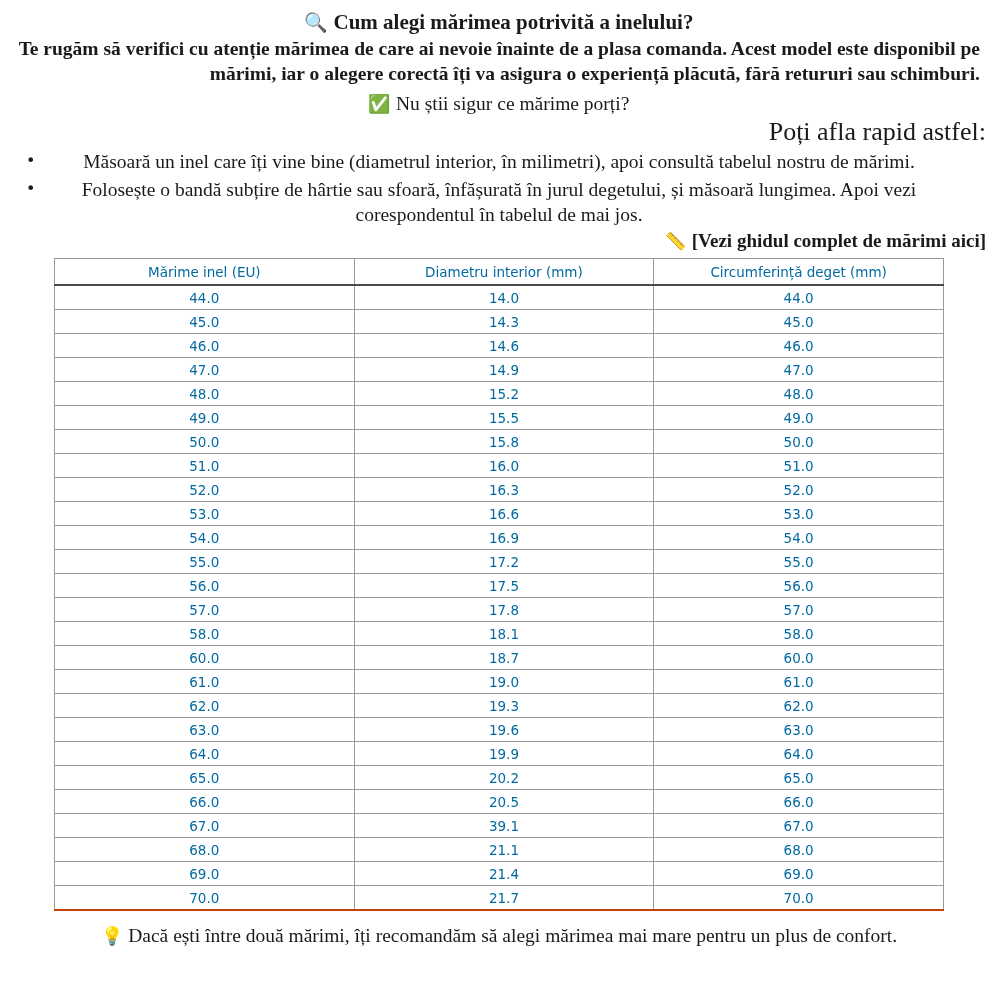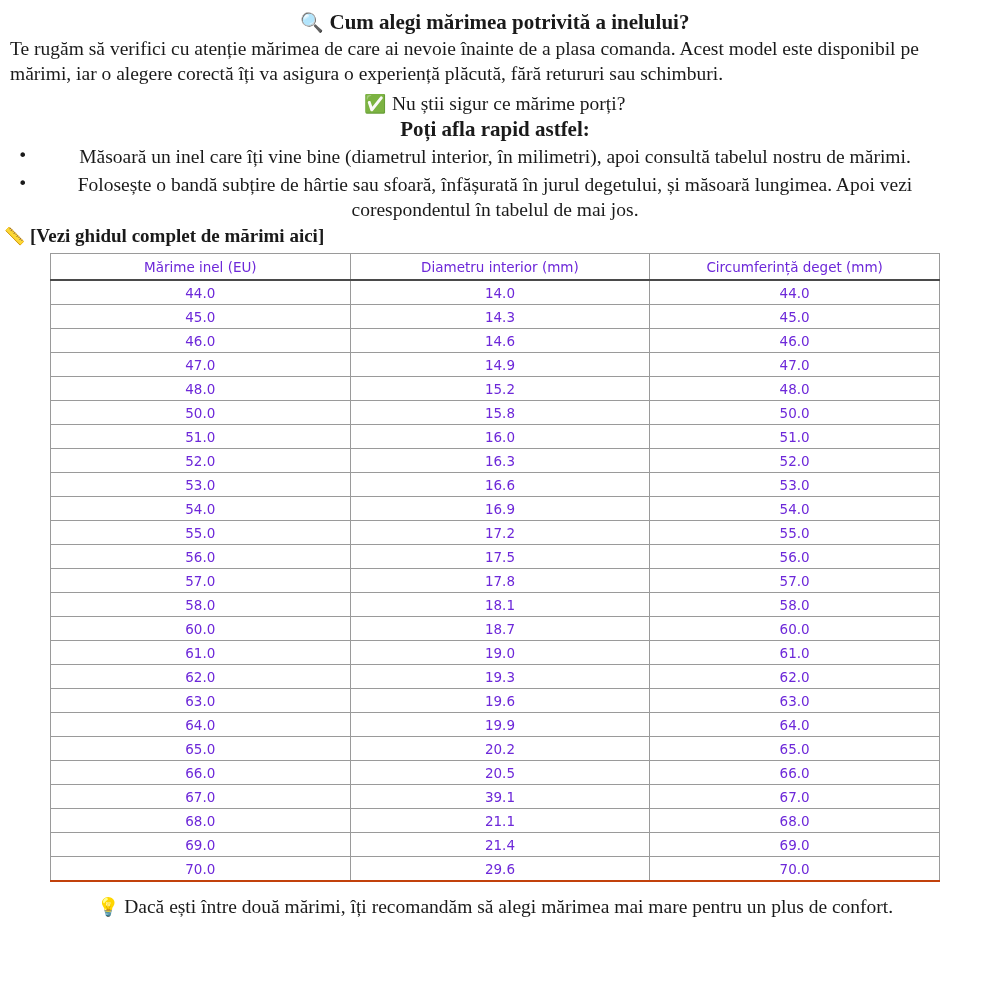--- a/index.html
+++ b/index.html
@@ -10,55 +10,55 @@
     width: 1000px;
     height: 1000px;
     background: #ffffff;
     font-family: "Liberation Serif", serif;
     color: #1a1a1a;
     overflow: hidden;
   }
   .page {
     width: 1000px;
     box-sizing: border-box;
-    padding: 6px 14px 0 4px;
+    padding: 6px 14px 0 12px;
   }
   .title {
     text-align: center;
     font-size: 21px;
     font-weight: bold;
     margin: 4px 0 2px 0;
     line-height: 1.2;
   }
   .title .emoji {
     font-family: "DejaVu Sans", sans-serif;
     font-weight: normal;
     font-size: 19px;
   }
   .para {
-    text-align: left;
+    text-align: right;
     font-size: 19.5px;
     line-height: 1.28;
     margin: 2px 6px;
+    font-weight: bold;
   }
   .subhead {
     text-align: center;
     font-size: 19.5px;
     line-height: 1.3;
     margin: 4px 0 0 0;
   }
   .subhead .emoji {
     font-family: "DejaVu Sans", sans-serif;
     font-size: 18px;
   }
   .lead {
-    text-align: center;
-    font-size: 21px;
+    text-align: right;
+    font-size: 26px;
     margin: 1px 0 2px 0;
-    font-weight: bold;
   }
   ul.bullets {
     margin: 0;
     padding: 0;
     list-style: none;
   }
   ul.bullets li {
     position: relative;
     text-align: center;
     font-size: 19.5px;
@@ -68,37 +68,37 @@
   }
   ul.bullets li .dot {
     position: absolute;
     left: 14px;
     top: 0;
     font-family: "DejaVu Sans", sans-serif;
     font-size: 16px;
     line-height: 1.55;
   }
   .guide-line {
-    text-align: left;
+    text-align: right;
     font-size: 19px;
     font-weight: bold;
     margin: 3px 0 6px 0;
   }
   .guide-line .emoji {
     font-family: "DejaVu Sans", sans-serif;
     font-weight: normal;
     font-size: 17px;
   }
   table.sizes {
     border-collapse: collapse;
     width: 890px;
     margin: 0 auto;
     font-family: "DejaVu Sans", sans-serif;
     font-size: 13.5px;
-    color: #6d28d9;
+    color: #0369a1;
   }
   table.sizes th, table.sizes td {
     border: 1px solid #9a9a9a;
     text-align: center;
     padding: 2px 4px;
     height: 19px;
     font-weight: normal;
   }
   table.sizes thead th {
     height: 21px;
@@ -189,20 +189,25 @@
           <td>47.0</td>
           <td>14.9</td>
           <td>47.0</td>
         </tr>
       <tr>
           <td>48.0</td>
           <td>15.2</td>
           <td>48.0</td>
         </tr>
       <tr>
+          <td>49.0</td>
+          <td>15.5</td>
+          <td>49.0</td>
+        </tr>
+      <tr>
           <td>50.0</td>
           <td>15.8</td>
           <td>50.0</td>
         </tr>
       <tr>
           <td>51.0</td>
           <td>16.0</td>
           <td>51.0</td>
         </tr>
       <tr>
@@ -285,21 +290,21 @@
           <td>21.1</td>
           <td>68.0</td>
         </tr>
       <tr>
           <td>69.0</td>
           <td>21.4</td>
           <td>69.0</td>
         </tr>
       <tr>
           <td>70.0</td>
-          <td>29.6</td>
+          <td>21.7</td>
           <td>70.0</td>
         </tr>
     </tbody>
   </table>
 
   <div class="footnote">
     <span class="emoji">💡</span>
     <span>Dacă ești între două mărimi, îți recomandăm să alegi mărimea mai mare pentru un plus de confort.</span>
   </div>
 

